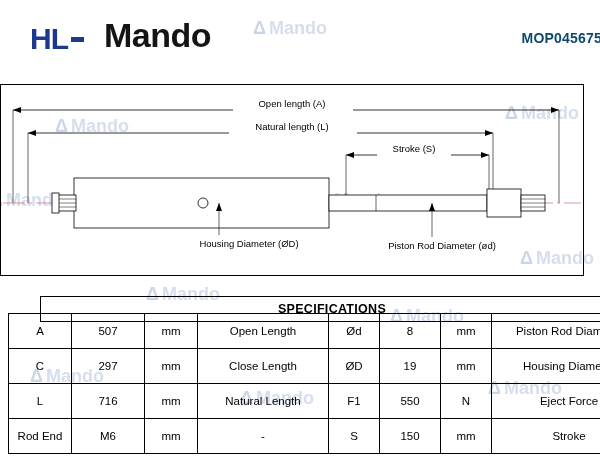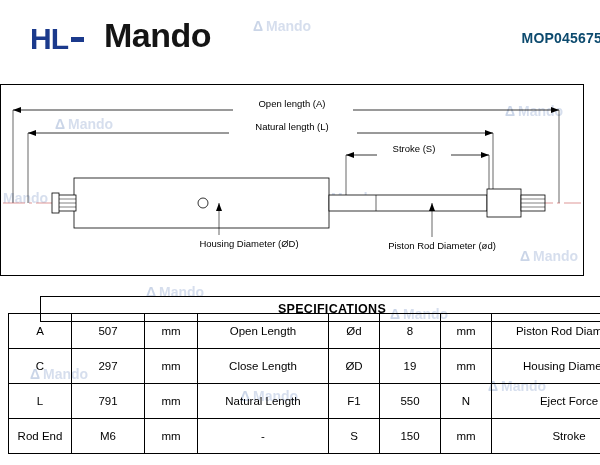--- a/index.html
+++ b/index.html
@@ -62,21 +62,21 @@
     right: 14px; top: 30px;
     font-size: 14px;
     font-weight: bold;
     color: #0c4a6e;
     letter-spacing: 0.2px;
   }
 
   
   .wm {
     position: absolute;
-    font-size: 14px;
+    font-size: 18px;
     font-weight: bold;
     color: #c9d4e8;
     opacity: 0.75;
     white-space: nowrap;
     pointer-events: none;
     user-select: none;
   }
   .wm .wmk {
     color: #b9c7e0;
     font-weight: bold;
@@ -246,21 +246,21 @@
         <td class="c-val">297</td>
         <td class="c-unit">mm</td>
         <td class="c-desc">Close Length</td>
         <td class="c-key2">ØD</td>
         <td class="c-val2">19</td>
         <td class="c-unit2">mm</td>
         <td class="c-desc2">Housing Diameter</td>
       </tr>
       <tr>
         <td class="c-key">L</td>
-        <td class="c-val">791</td>
+        <td class="c-val">716</td>
         <td class="c-unit">mm</td>
         <td class="c-desc">Natural Length</td>
         <td class="c-key2">F1</td>
         <td class="c-val2">550</td>
         <td class="c-unit2">N</td>
         <td class="c-desc2">Eject Force</td>
       </tr>
       <tr>
         <td class="c-key">Rod End</td>
         <td class="c-val">M6</td>

